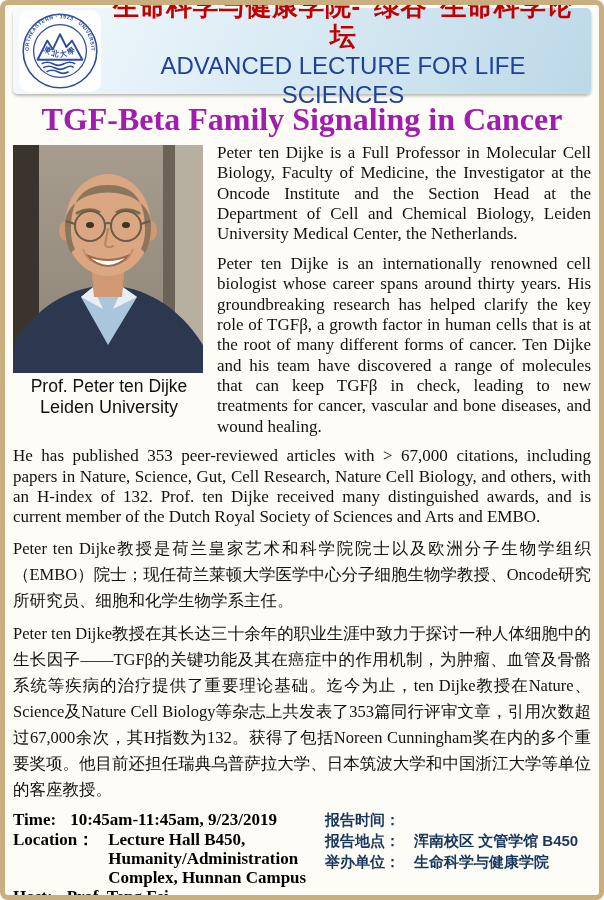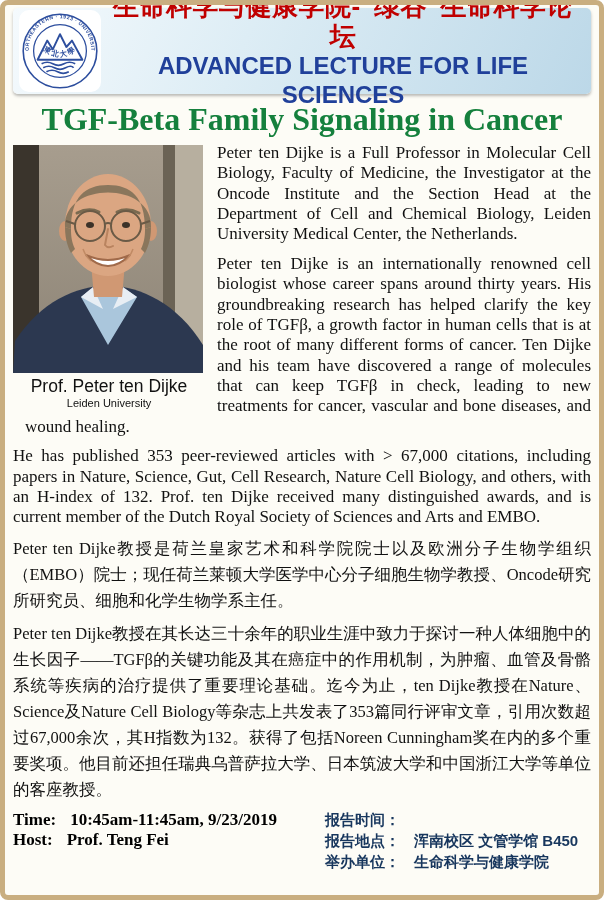--- a/index.html
+++ b/index.html
@@ -14,32 +14,32 @@
   .banner{
     height:86px;border-radius:5px;
     background:linear-gradient(115deg,#f5fafd 0%,#ddedf5 40%,#bcd8e8 100%);
     box-shadow:0 2px 3px rgba(60,60,60,.35);
     display:flex;align-items:center;padding:2px 6px;box-sizing:border-box;
   }
   .logo-wrap{width:82px;height:82px;background:#fff;border-radius:10px;flex:0 0 auto;
     display:flex;align-items:center;justify-content:center;}
   .header-text{flex:1;text-align:center;font-family:"Liberation Sans",sans-serif;}
   .header-cn{font-size:26px;font-weight:bold;color:#C00000;letter-spacing:.5px;line-height:1.15;}
-  .header-en{font-size:24px;font-weight:bold;color:#20409A;line-height:1.2;}
+  .header-en{font-size:24px;font-weight:normal;color:#20409A;line-height:1.2;}
   
   .lecture-title{
     margin:7px 0 5px;text-align:center;
-    font-size:32px;font-weight:bold;color:#15803d;line-height:1.15;
+    font-size:32px;font-weight:bold;color:#a21caf;line-height:1.15;
   }
   
   .content{font-size:17px;}
   .photo-block{float:left;width:192px;margin:2px 12px 2px 0;text-align:center;}
   .photo-frame{width:190px;height:228px;display:block;}
   .caption-name{font-family:"Liberation Sans",sans-serif;font-weight:normal;font-size:17.5px;margin-top:3px;line-height:1.2;}
-  .caption-affil{font-family:"Liberation Sans",sans-serif;font-size:11px;line-height:1.22;text-align:center;}
+  .caption-affil{font-family:"Liberation Sans",sans-serif;font-size:18px;line-height:1.22;text-align:center;}
   p.bio{margin:0 0 9px;text-align:justify;line-height:1.2;padding-left:12px;}
   p.bio-full{clear:left;margin:2px 0 8px;text-align:justify;line-height:1.2;}
   p.cn{margin:0 0 7px;text-align:justify;line-height:1.58;font-size:16.5px;}
   
   .details{display:flex;margin-top:4px;font-weight:bold;}
   .details-en{width:312px;font-size:17px;line-height:1.13;color:#000;}
   .details-cn{flex:1;font-family:"Liberation Sans",sans-serif;font-size:15px;line-height:1.38;color:#17365D;}
   .drow{display:flex;align-items:flex-start;}
   .drow .label{white-space:pre;}
   .drow .value{white-space:pre-line;margin-left:14px;}
@@ -138,20 +138,26 @@
     <p class="cn">Peter ten Dijke教授是荷兰皇家艺术和科学院院士以及欧洲分子生物学组织（EMBO）院士；现任荷兰莱顿大学医学中心分子细胞生物学教授、Oncode研究所研究员、细胞和化学生物学系主任。</p>
     <p class="cn">Peter ten Dijke教授在其长达三十余年的职业生涯中致力于探讨一种人体细胞中的生长因子——TGFβ的关键功能及其在癌症中的作用机制，为肿瘤、血管及骨骼系统等疾病的治疗提供了重要理论基础。迄今为止，ten Dijke教授在Nature、Science及Nature Cell Biology等杂志上共发表了353篇同行评审文章，引用次数超过67,000余次，其H指数为132。获得了包括Noreen Cunningham奖在内的多个重要奖项。他目前还担任瑞典乌普萨拉大学、日本筑波大学和中国浙江大学等单位的客座教授。</p>
 
     <div class="details">
       <div class="details-en">
         <div class="drow">
           <span class="label">Time:</span>
           <span class="value">10:45am-11:45am, 9/23/2019</span>
         </div>
         <div class="drow">
+          <span class="label">Location：</span>
+          <span class="value">Lecture Hall B450,
+Humanity/Administration
+Complex, Hunnan Campus</span>
+        </div>
+        <div class="drow">
           <span class="label">Host:</span>
           <span class="value">Prof. Teng Fei</span>
         </div>
 
       </div>
       <div class="details-cn">
         <div class="drow">
           <span class="label">报告时间：</span>
         </div>
         <div class="drow">

